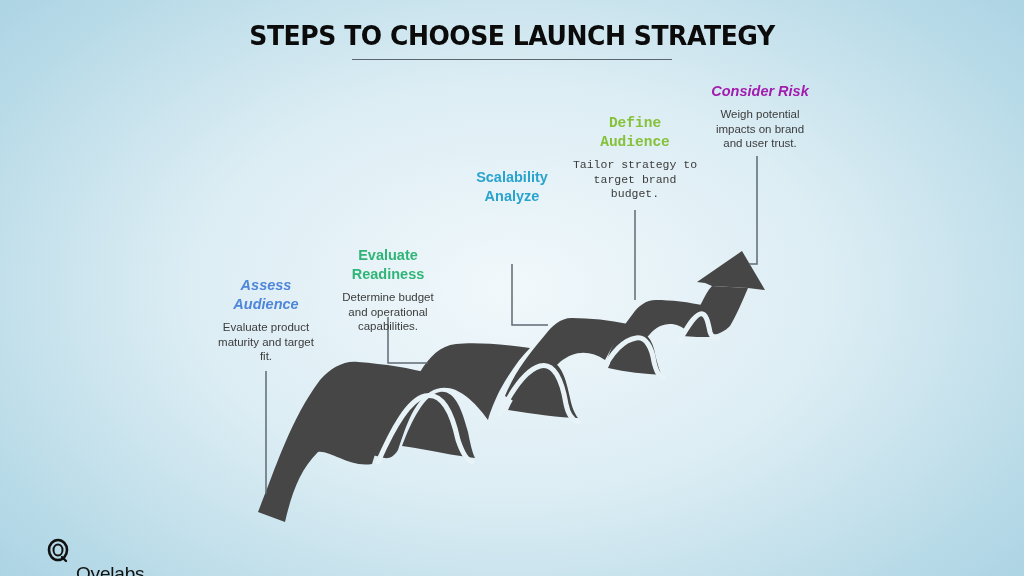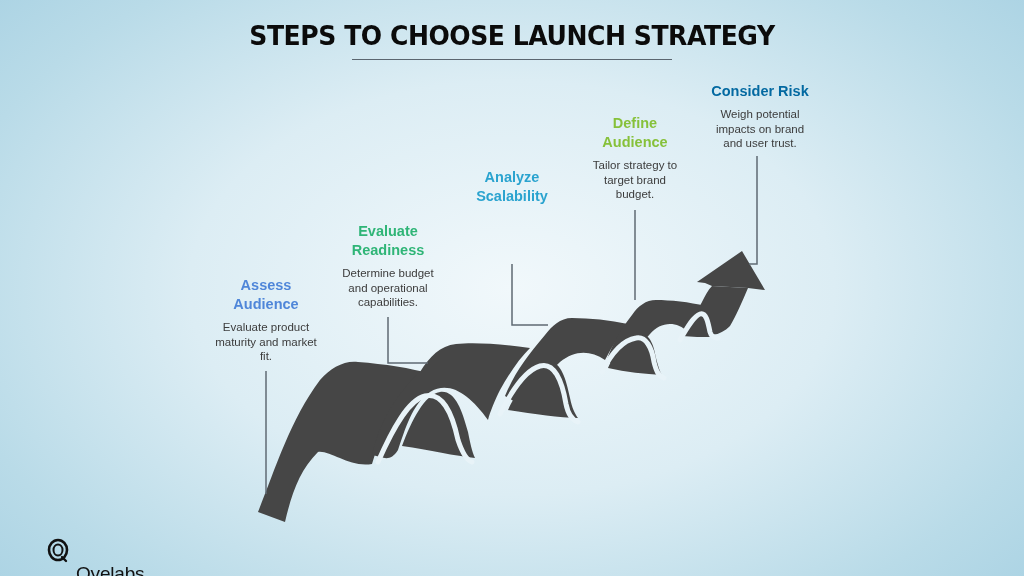--- a/index.html
+++ b/index.html
@@ -85,64 +85,64 @@
   <g fill="none" stroke="#5f6a73" stroke-width="1.5">
     <path d="M266,371 L266,494"></path>
     <path d="M388,317 L388,363 L428,363"></path>
     <path d="M512,264 L512,325 L548,325"></path>
     <path d="M635,210 L635,300"></path>
     <path d="M757,156 L757,264 L749,264"></path>
   </g>
 </svg>
 
 <div class="step" style="left:196px; top:276px;">
-  <div class="head" style="color:#4f86d9;">
+  <div class="head" style="color:#4f86d9;font-style:italic;">
     <div>Assess</div>
     <div>Audience</div>
   </div>
   <div class="desc">
     <div>Evaluate product</div>
-    <div>maturity and market</div>
+    <div>maturity and target</div>
     <div>fit.</div>
   </div>
 </div>
 
 <div class="step" style="left:318px; top:222px;">
-  <div class="head" style="color:#2fb577;">
+  <div class="head" style="color:#2fb577;margin-top:24px;">
     <div>Evaluate</div>
     <div>Readiness</div>
   </div>
   <div class="desc">
     <div>Determine budget</div>
     <div>and operational</div>
     <div>capabilities.</div>
   </div>
 </div>
 
 <div class="step" style="left:442px; top:168px;">
   <div class="head" style="color:#2aa3cf;">
+    <div>Scalability</div>
     <div>Analyze</div>
-    <div>Scalability</div>
   </div>
 </div>
 
-<div class="step" style="left:565px; top:114px;">
+<div class="step" style="left:565px; top:114px;font-family:Liberation Mono, monospace;">
   <div class="head" style="color:#86c13a;">
     <div>Define</div>
     <div>Audience</div>
   </div>
   <div class="desc">
     <div>Tailor strategy to</div>
     <div>target brand</div>
     <div>budget.</div>
   </div>
 </div>
 
 <div class="step" style="left:690px; top:82px;">
-  <div class="head" style="color:#0369a1;">
+  <div class="head" style="color:#a21caf;font-style:italic;">
     <div>Consider Risk</div>
   </div>
   <div class="desc">
     <div>Weigh potential</div>
     <div>impacts on brand</div>
     <div>and user trust.</div>
   </div>
 </div>
 
 <div class="logo">

